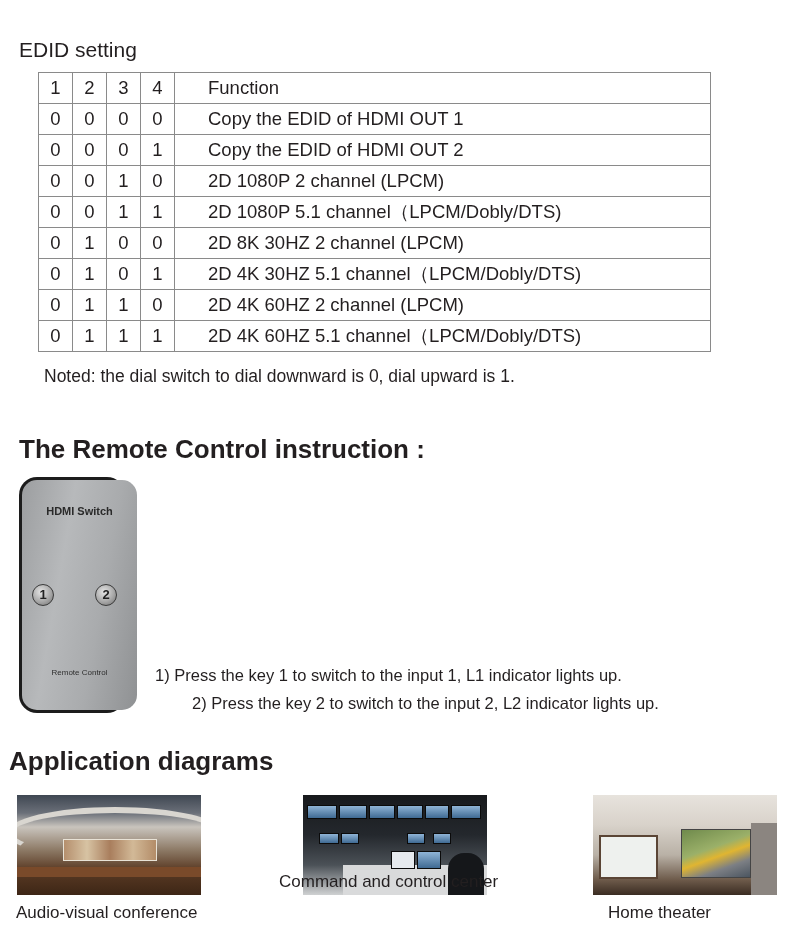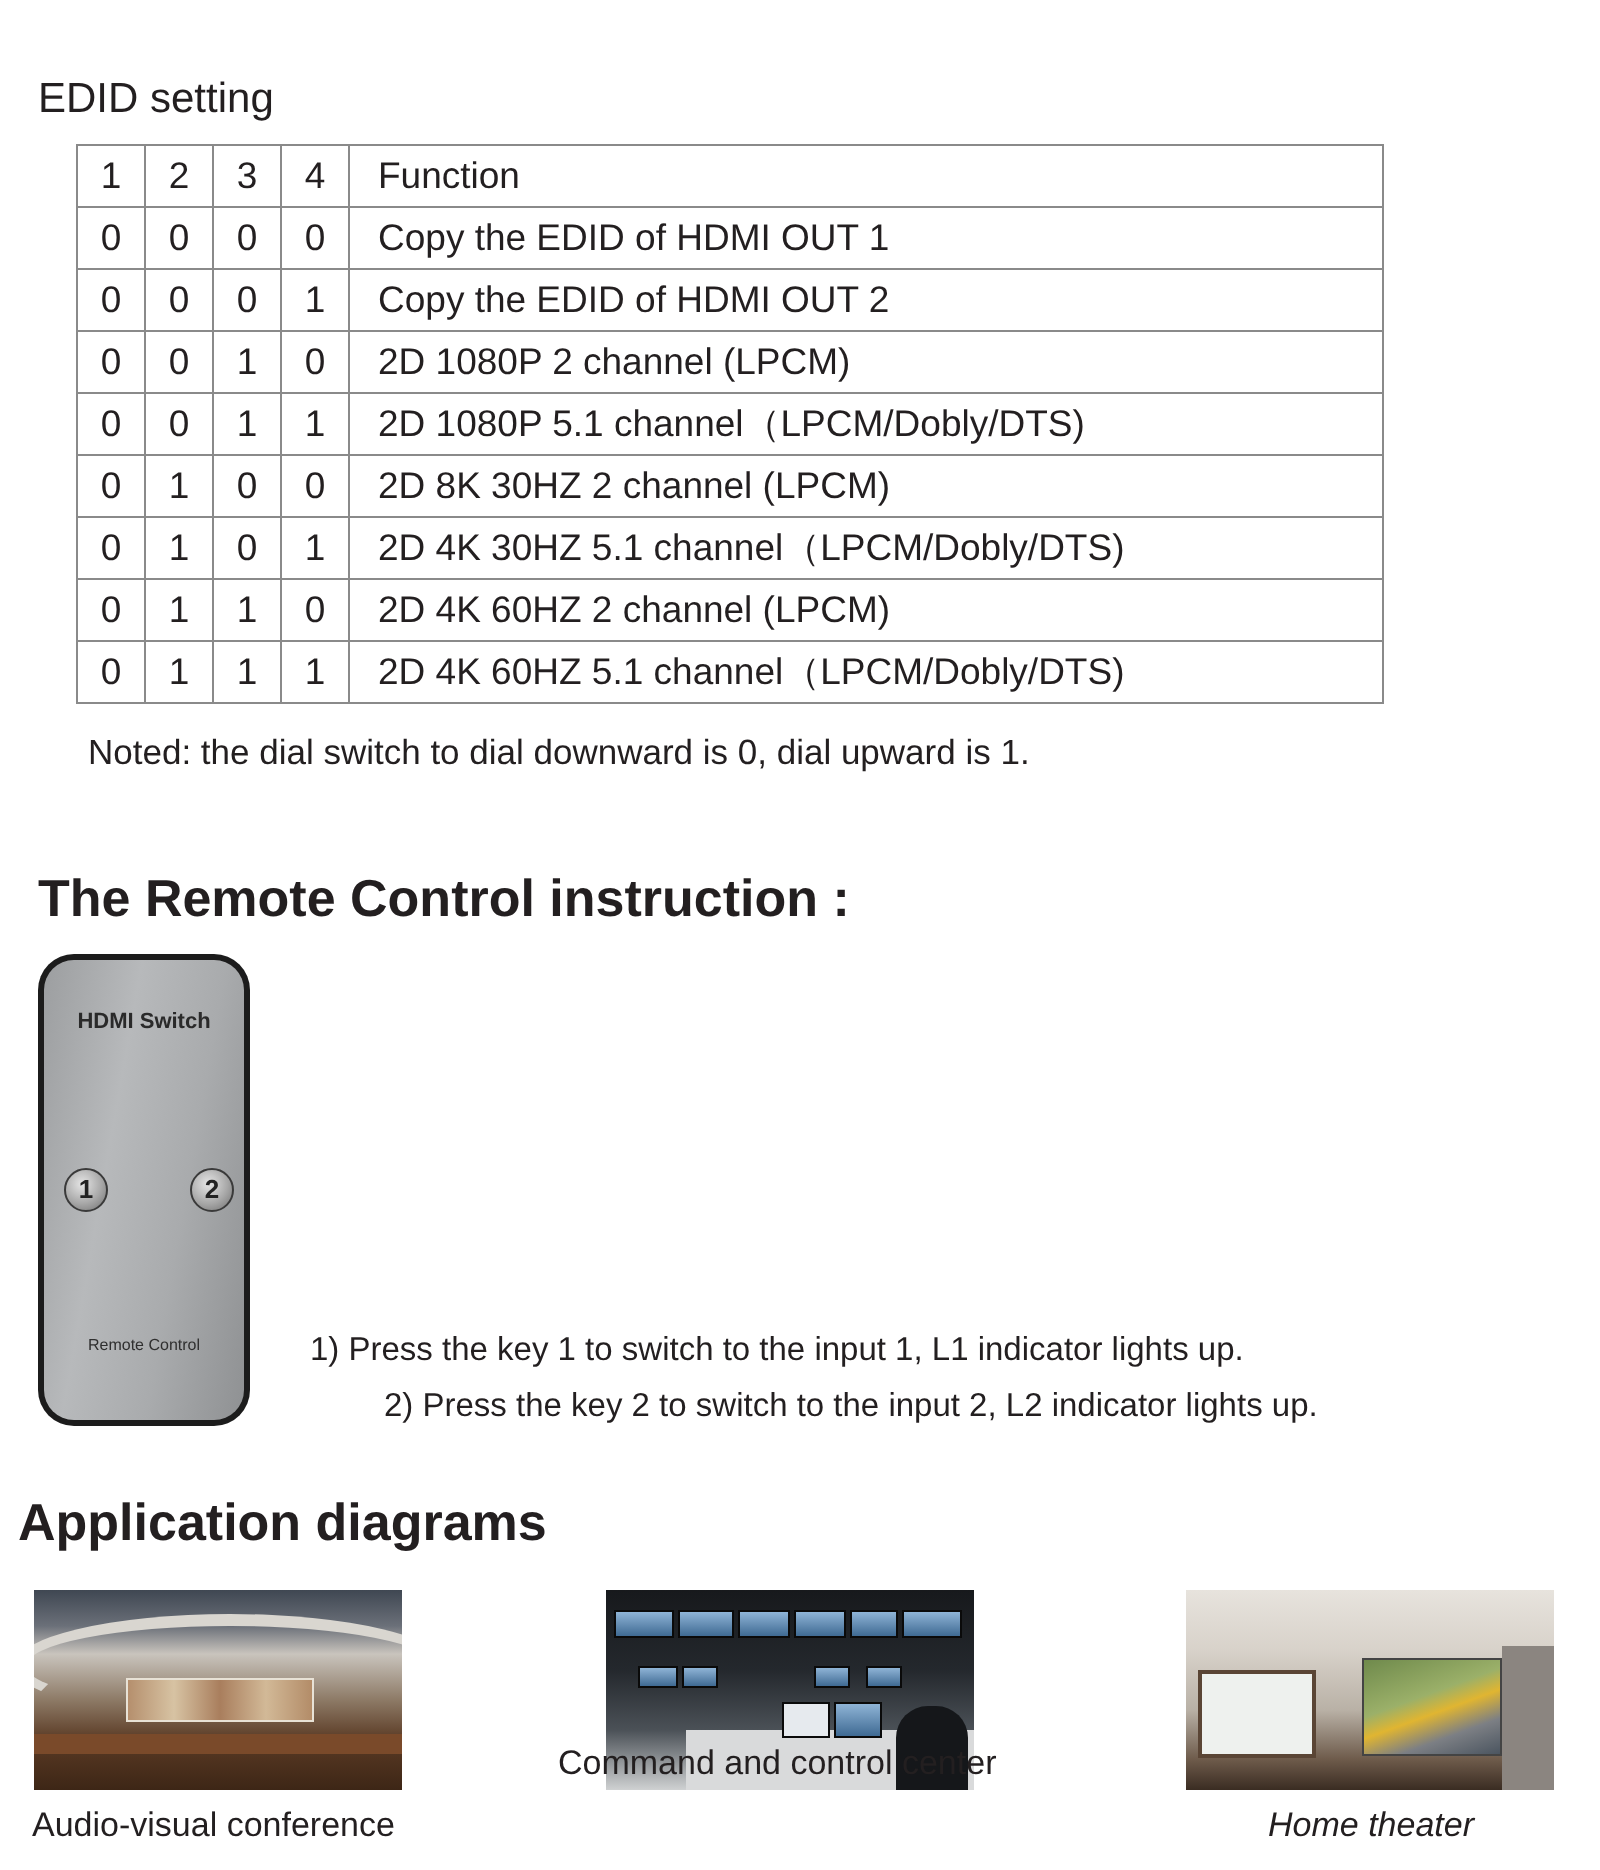--- a/index.html
+++ b/index.html
@@ -4,28 +4,28 @@
 <style>
   html, body { margin: 0; padding: 0; background: #ffffff; }
   body { width: 800px; height: 935px; position: relative; overflow: hidden;
          font-family: "Liberation Sans", sans-serif; color: #231f20; }
   .abs { position: absolute; }
   .h-edid { left: 15px; top: 34px; font-size: 21px; font-weight: normal; margin: 4px; }
   table.edid { position: absolute; left: 38px; top: 72px; border-collapse: collapse;
                font-size: 18.5px; }
   table.edid td { border: 1px solid #8a8a8a; height: 30px; padding: 0; line-height: 30px; }
   table.edid td.bit { width: 33px; text-align: center; }
-  table.edid td.fn { width: 502px; padding-left: 14px; text-align: left; white-space: nowrap; }
+  table.edid td.fn { width: 502px; padding-left: 33px; text-align: left; white-space: nowrap; }
   .note { left: 20px; top: 366px; font-size: 17.5px; margin-left: 24px; }
   .h-remote { left: 15px; top: 430px; font-size: 26px; font-weight: bold; margin: 4px; }
   .remote { left: 19px; top: 477px; width: 106px; height: 236px; border-radius: 18px;
             background: #1c1c1c; padding: 3px; box-sizing: border-box; }
   .remote-face { width: 100%; height: 100%; border-radius: 15px;
                  background: linear-gradient(100deg, #9c9ea0 0%, #b7b9bb 35%, #a9abad 65%, #8f9193 100%);
-                 position: relative; }
+                 position: relative; padding-left: 15px; }
   .remote-title { position: absolute; top: 25px; left: 0; right: 0; text-align: center;
                   font-size: 11px; font-weight: bold; color: #2a2a2a; }
   .remote-key { position: absolute; top: 104px; width: 22px; height: 22px; border-radius: 50%;
                 background: radial-gradient(circle at 40% 35%, #e6e6e6 0%, #a8a8a8 55%, #6e6e6e 100%);
                 border: 1px solid #3a3a3a; box-sizing: border-box; text-align: center;
                 line-height: 20px; font-size: 13px; font-weight: bold; color: #222; }
   .remote-key.k1 { left: 10px; }
   .remote-key.k2 { left: 73px; }
   .remote-foot { position: absolute; top: 188px; left: 0; right: 0; text-align: center;
                  font-size: 8px; font-weight: normal; color: #2f2f2f; }
@@ -171,13 +171,13 @@
   <div class="mon" style="left:114px; top:56px; width:22px; height:16px;"></div>
   <div class="person"></div>
 </div>
 <div class="cap" style="left:279px; top:872px;">Command and control center</div>
 
 <div class="photo p-home">
   <div class="win"></div>
   <div class="proj"></div>
   <div class="wall"></div>
 </div>
-<div class="cap" style="left:634px; top:903px;font-style:italic;">Home theater</div>
+<div class="cap" style="left:608px; top:903px;">Home theater</div>
 
 </body></html>

